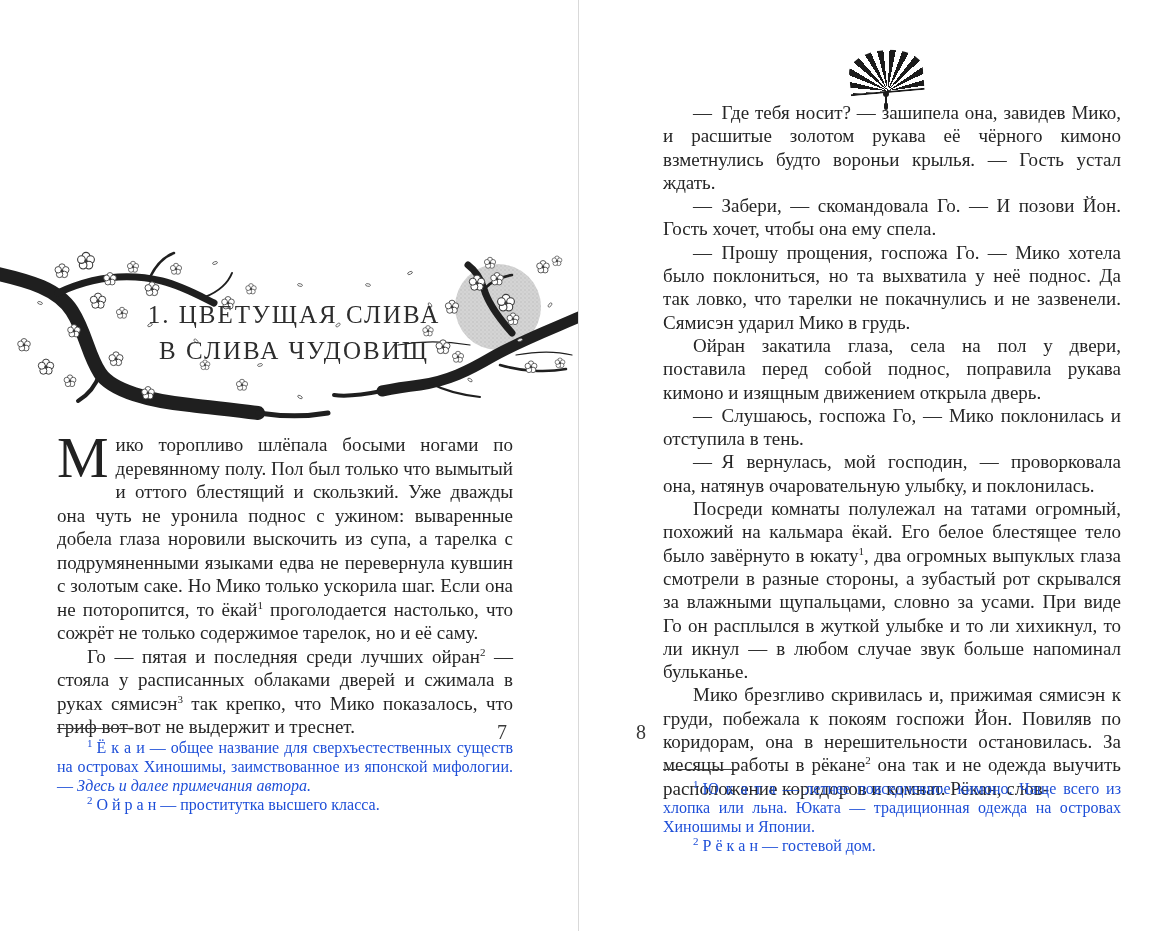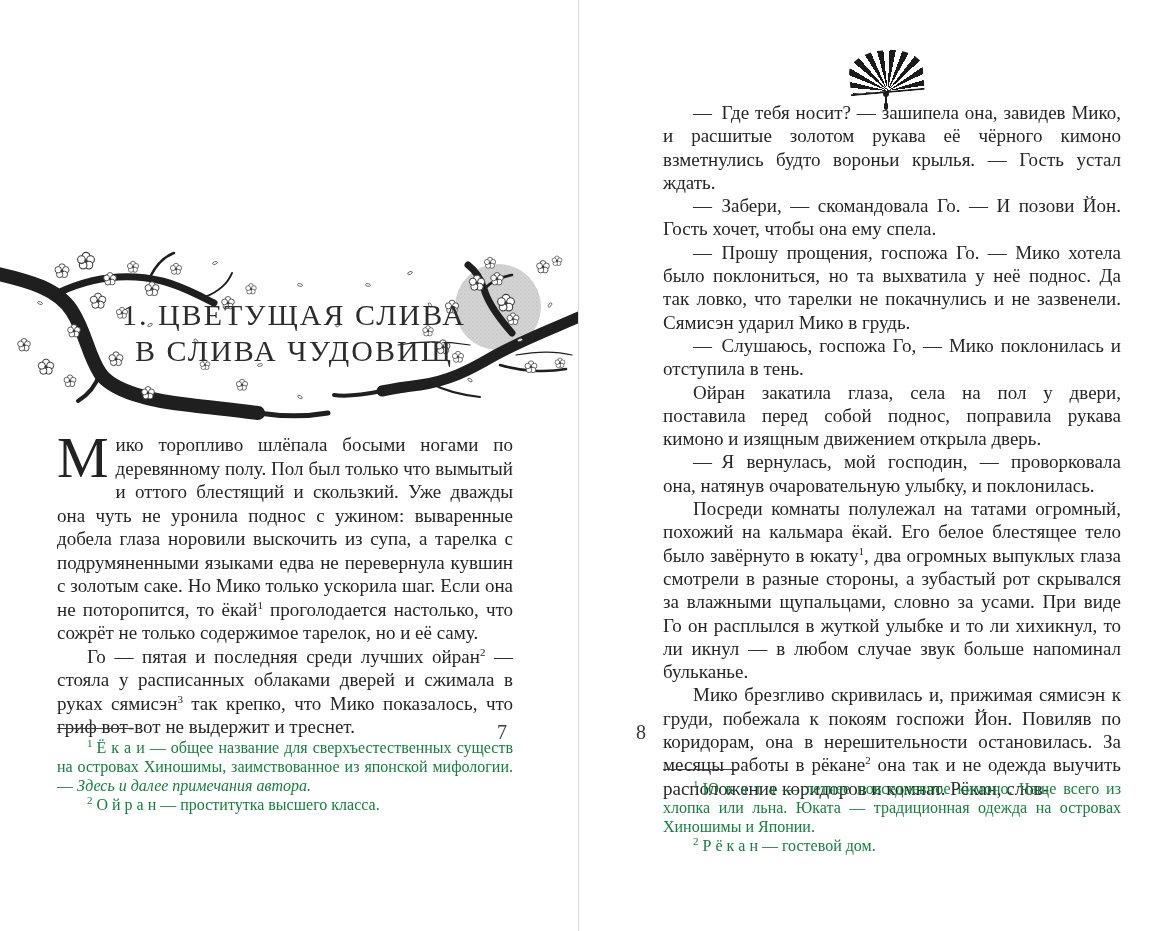--- a/index.html
+++ b/index.html
@@ -10,37 +10,37 @@
   .gutter{position:absolute;left:578px;top:0;width:1px;height:931px;background:#d9d9d9;}
   .page{position:absolute;top:0;height:666px;}
   .page-left{left:0;width:578px;}
   .page-right{left:579px;width:574px;}
 
   
   .chapter-art{position:absolute;left:0;top:245px;width:578px;height:192px;}
   .chapter-art svg{position:absolute;left:0;top:0;}
   .chapter-title{
     position:absolute;left:70px;right:60px;top:52px;text-align:center;
-    font-size:30px;line-height:36px;letter-spacing:2px;color:#2d2d2d;font-weight:normal;
+    font-size:25px;line-height:36px;letter-spacing:2px;color:#2d2d2d;font-weight:normal;
   }
 
   
   .body-text{position:absolute;left:57px;top:433px;width:456px;
     font-size:19px;line-height:23.5px;text-align:justify;}
   .body-text p{margin:0;text-indent:30px;}
   .body-text p.first{text-indent:0;}
   .dropcap{float:left;font-size:58px;line-height:46px;padding:2px 7px 0 0;color:#222;}
   sup.ref{font-size:11px;line-height:0;vertical-align:super;}
 
   .rp-text{position:absolute;left:84px;top:101px;width:458px;
     font-size:19px;line-height:23.3px;text-align:justify;}
   .rp-text p{margin:0;text-indent:30px;}
 
   
-  .footnotes{position:absolute;font-size:16px;line-height:19px;text-align:justify;color:#15803d;}
+  .footnotes{position:absolute;font-size:16px;line-height:19px;text-align:justify;color:#1d4ed8;}
   .footnotes-left{left:57px;top:728px;width:456px;}
   .footnotes-right{left:84px;top:769px;width:458px;}
   .fn-rule{width:74px;height:0;border-top:1.4px solid #3c3c3c;margin:0 0 9px 0;}
   .footnotes p{margin:0;text-indent:30px;}
   .footnotes sup.ref{margin-right:4px;}
 
   
   .folio{position:absolute;font-size:20px;color:#3a3a3a;}
   .folio-left{left:497px;top:721px;}
   .folio-right{left:57px;top:721px;}
@@ -180,22 +180,22 @@
       <div class="fan-shape"></div>
       <div class="fan-knob"></div>
       <div class="fan-cord"></div>
       <div class="fan-drop"></div>
     </div>
 
     <div class="rp-text">
       <p><span>— Где тебя носит? — зашипела она, завидев Мико, и расшитые золотом рукава её чёрного кимоно взметнулись будто вороньи крылья. — Гость устал ждать.</span></p>
       <p><span>— Забери, — скомандовала Го. — И позови Йон. Гость хочет, чтобы она ему спела.</span></p>
       <p><span>— Прошу прощения, госпожа Го. — Мико хотела было поклониться, но та выхватила у неё поднос. Да так ловко, что тарелки не покачнулись и не зазвенели. Сямисэн ударил Мико в грудь.</span></p>
+      <p><span>Ойран закатила глаза, села на пол у двери, поставила перед собой поднос, поправила рукава кимоно и изящным движением открыла дверь.</span></p>
       <p><span>— Слушаюсь, госпожа Го, — Мико поклонилась и отступила в тень.</span></p>
-      <p><span>Ойран закатила глаза, села на пол у двери, поставила перед собой поднос, поправила рукава кимоно и изящным движением открыла дверь.</span></p>
       <p><span>— Я вернулась, мой господин, — проворковала она, натянув очаровательную улыбку, и поклонилась.</span></p>
       <p><span>Посреди комнаты полулежал на татами огромный, похожий на кальмара ёкай. Его белое блестящее тело было завёрнуто в юкату</span><sup class="ref">1</sup><span>, два огромных выпуклых глаза смотрели в разные стороны, а зубастый рот скрывался за влажными щупальцами, словно за усами. При виде Го он расплылся в жуткой улыбке и то ли хихикнул, то ли икнул — в любом случае звук больше напоминал бульканье.</span></p>
       <p><span>Мико брезгливо скривилась и, прижимая сямисэн к груди, побежала к покоям госпожи Йон. Повиляв по коридорам, она в нерешительности остановилась. За месяцы работы в рёкане</span><sup class="ref">2</sup><span> она так и не одежда выучить расположение коридоров и комнат. Рёкан, слов-</span></p>
     </div>
 
     <div class="footnotes footnotes-right">
       <div class="fn-rule"></div>
       <p><sup class="ref">1</sup><span>Ю к а т а</span><span> — летнее повседневное кимоно. Чаще всего из хлопка или льна. Юката — традиционная одежда на островах Хиношимы и Японии.</span></p>
       <p><sup class="ref">2</sup><span>Р ё к а н</span><span> — гостевой дом.</span></p>
     </div>

